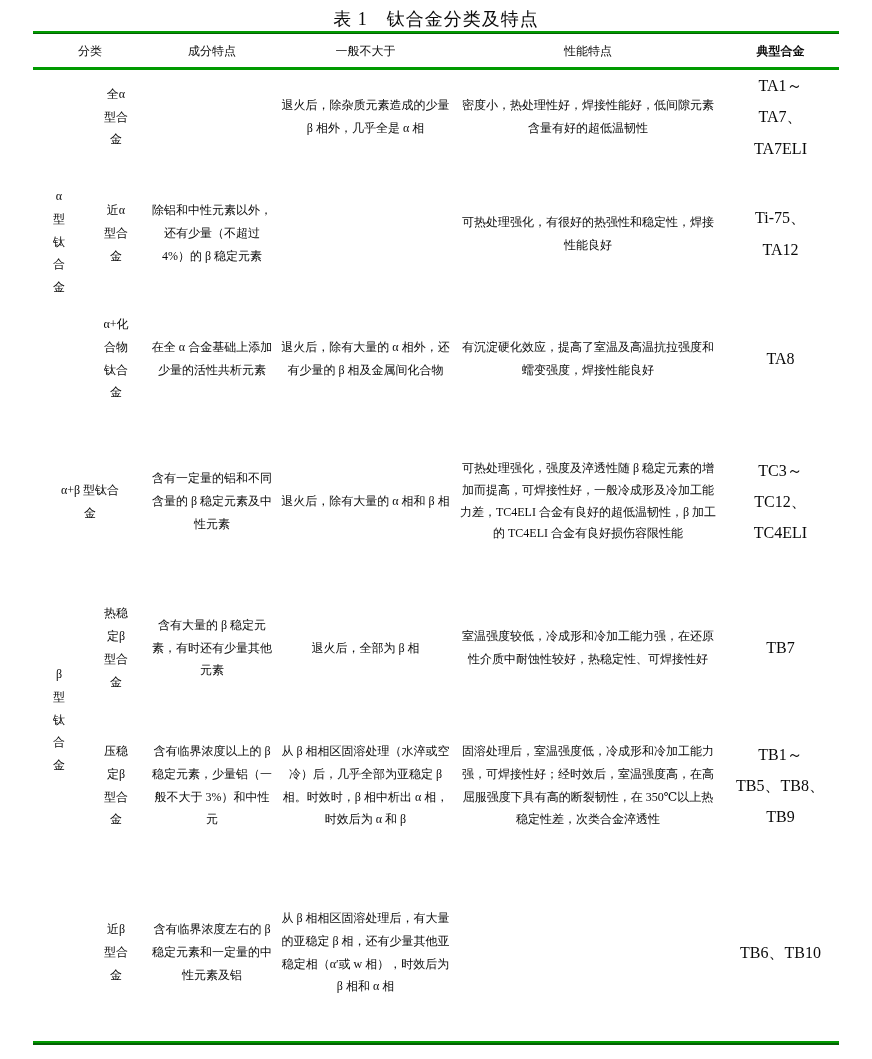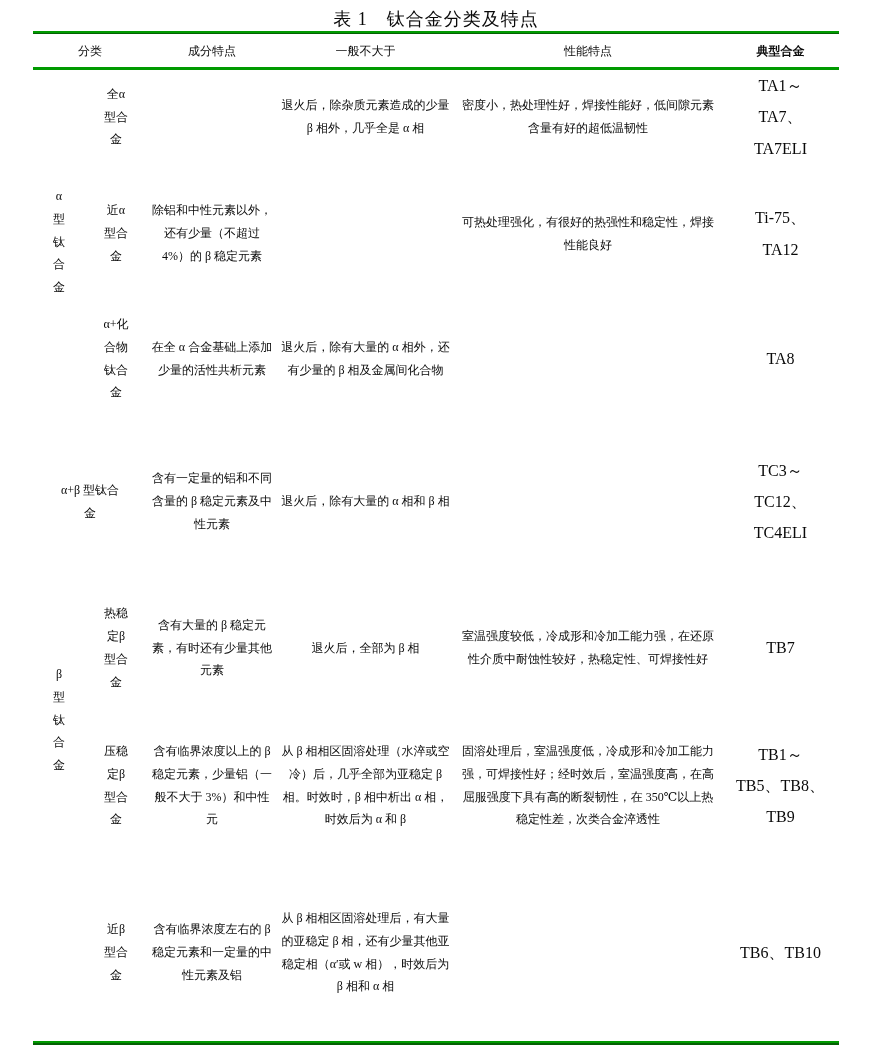--- a/index.html
+++ b/index.html
@@ -99,26 +99,28 @@
     <div class="cell col-perf r2">可热处理强化，有很好的热强性和稳定性，焊接性能良好</div>
     <div class="cell col-alloy r2">Ti-75、
 TA12</div>
 
     <div class="cell subtype r3">α+化
 合物
 钛合
 金</div>
     <div class="cell col-comp r3">在全 α 合金基础上添加少量的活性共析元素</div>
     <div class="cell col-micro r3">退火后，除有大量的 α 相外，还有少量的 β 相及金属间化合物</div>
+    <div class="cell col-perf r3">有沉淀硬化效应，提高了室温及高温抗拉强度和蠕变强度，焊接性能良好</div>
     <div class="cell col-alloy r3">TA8</div>
 
     <div class="cell subtype-wide r4">α+β 型钛合
 金</div>
     <div class="cell col-comp r4">含有一定量的铝和不同含量的 β 稳定元素及中性元素</div>
     <div class="cell col-micro r4">退火后，除有大量的 α 相和 β 相</div>
+    <div class="cell col-perf r4 tight">可热处理强化，强度及淬透性随 β 稳定元素的增加而提高，可焊接性好，一般冷成形及冷加工能力差，TC4ELI 合金有良好的超低温韧性，β 加工的 TC4ELI 合金有良好损伤容限性能</div>
     <div class="cell col-alloy r4">TC3～
 TC12、
 TC4ELI</div>
 
     <div class="cell subtype r5">热稳
 定β
 型合
 金</div>
     <div class="cell col-comp r5">含有大量的 β 稳定元素，有时还有少量其他元素</div>
     <div class="cell col-micro r5">退火后，全部为 β 相</div>

